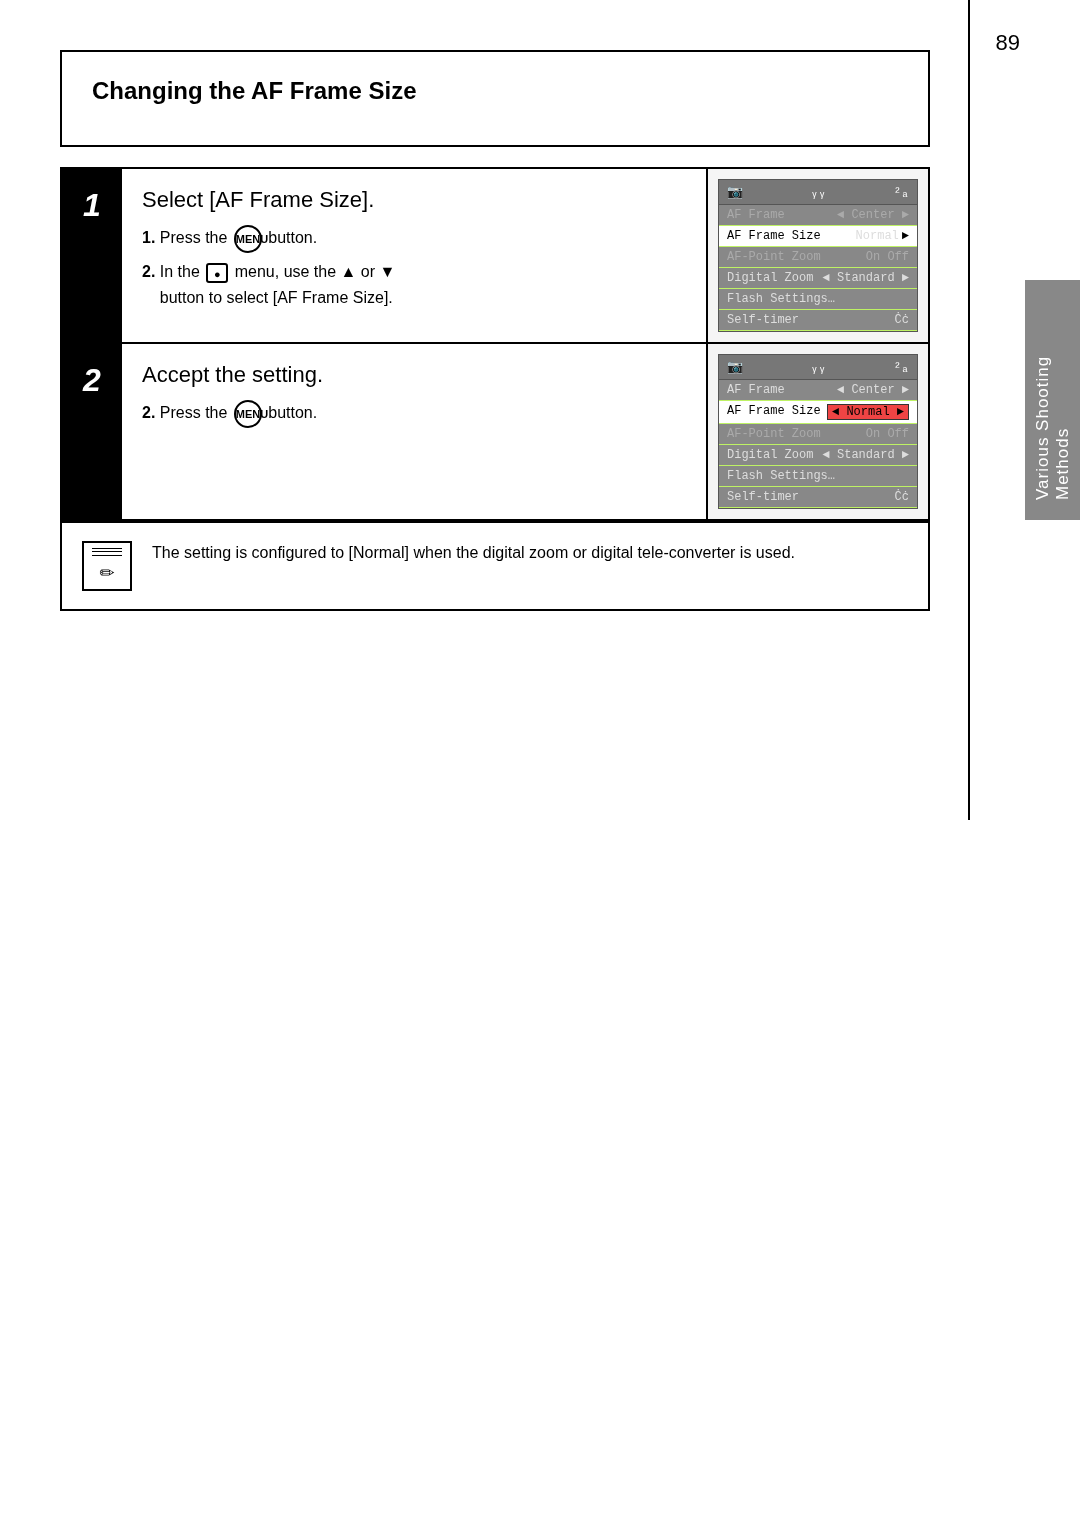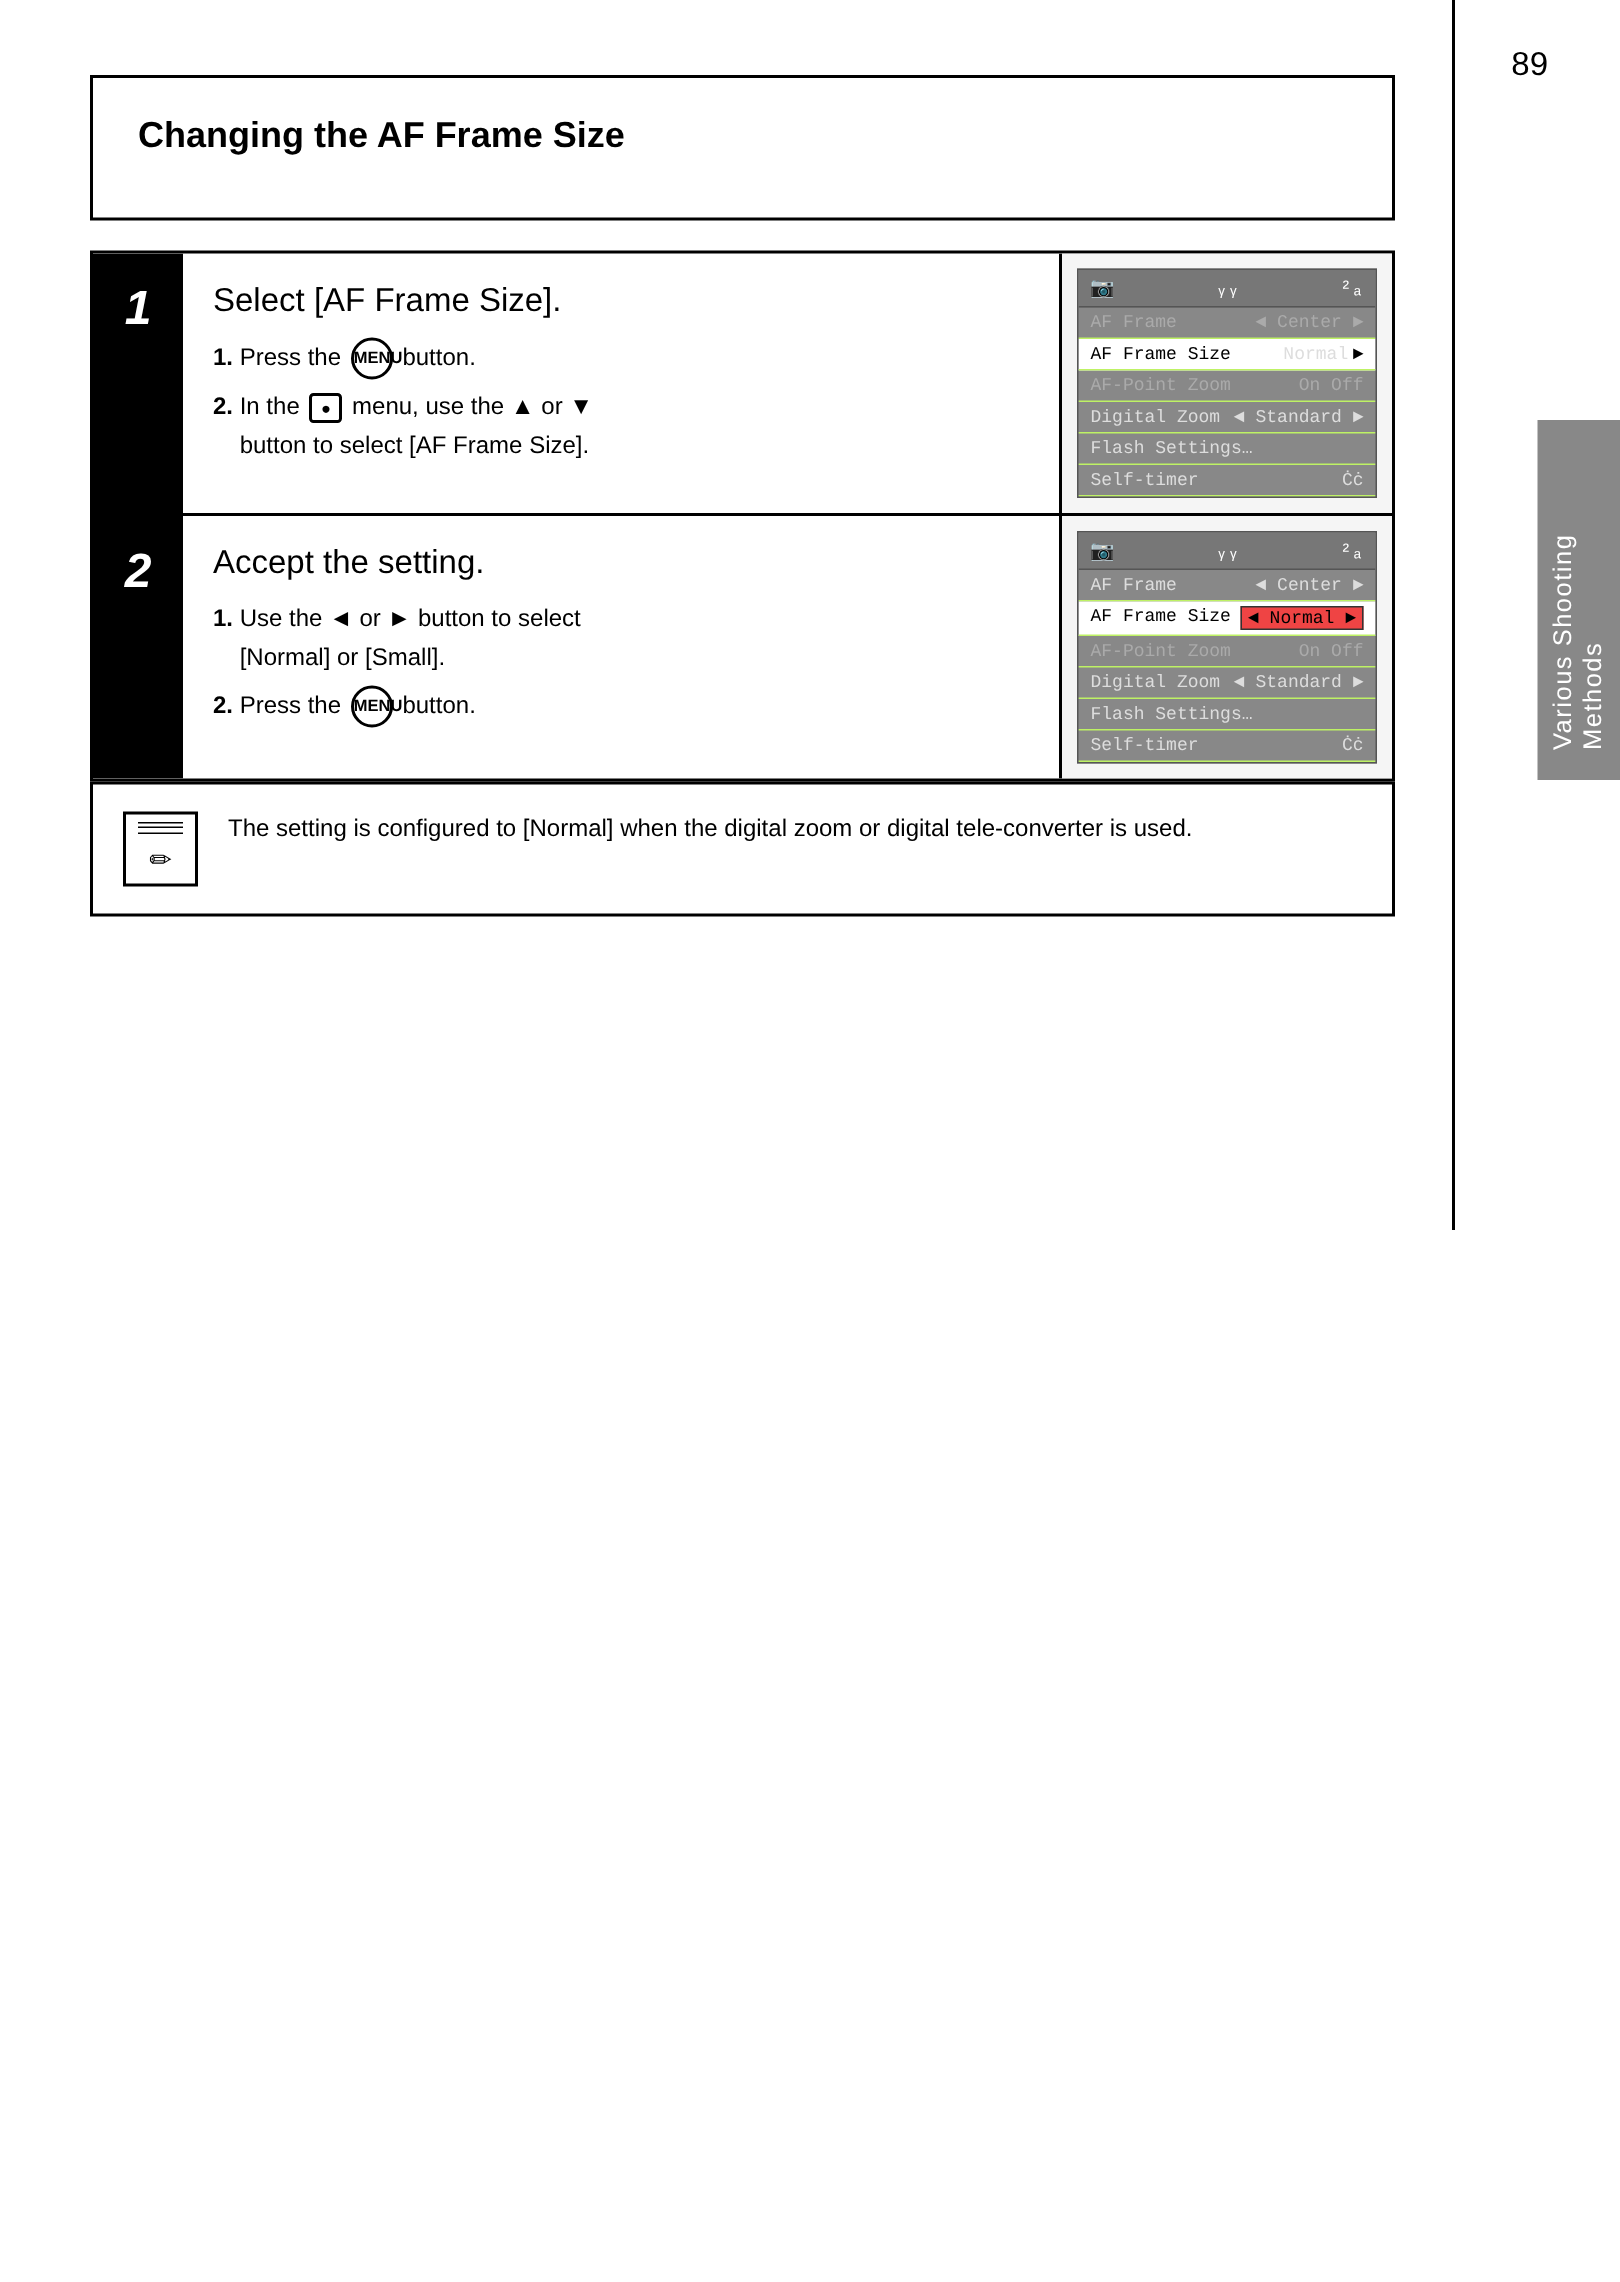--- a/index.html
+++ b/index.html
@@ -8,21 +8,21 @@
       font-family: Arial, sans-serif;
       width: 1080px;
       min-height: 1521px;
       position: relative;
       color: #000;
     }
 
     .page-number {
       position: absolute;
       top: 30px;
-      right: 48px;
+      right: 60px;
       font-size: 22px;
       font-weight: normal;
     }
 
     .vertical-line {
       position: absolute;
       top: 0;
       right: 110px;
       width: 2px;
       height: 820px;
@@ -307,24 +307,20 @@
     </div>
 
     <div class="step">
       <div class="step-number-col">
         <em>2</em>
       </div>
       <div class="step-content">
         <div class="step-title">Accept the setting.</div>
         <div class="step-instructions">
           <p>
-            <strong>1.</strong> Use the <strong>◄</strong> or <strong>►</strong> button to select<br>
-            &nbsp;&nbsp;&nbsp;&nbsp;[Normal] or [Small].
-          </p>
-          <p>
             <strong>2.</strong> Press the 
             <span class="menu-icon">MENU</span>
             button.
           </p>
         </div>
       </div>
       <div class="step-image">
         <div class="camera-menu">
           <div class="camera-menu-header">
             <span>📷</span>

